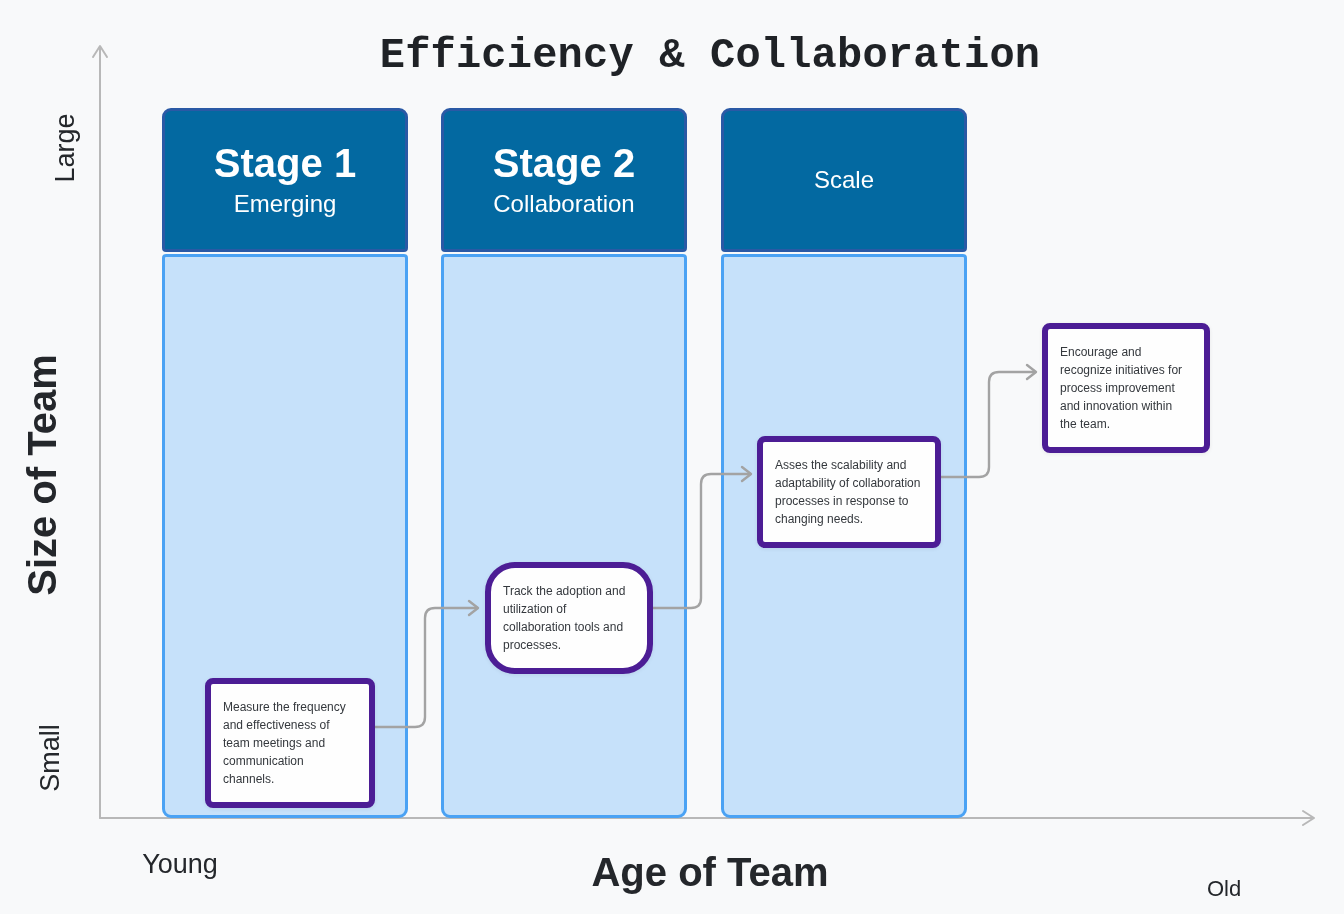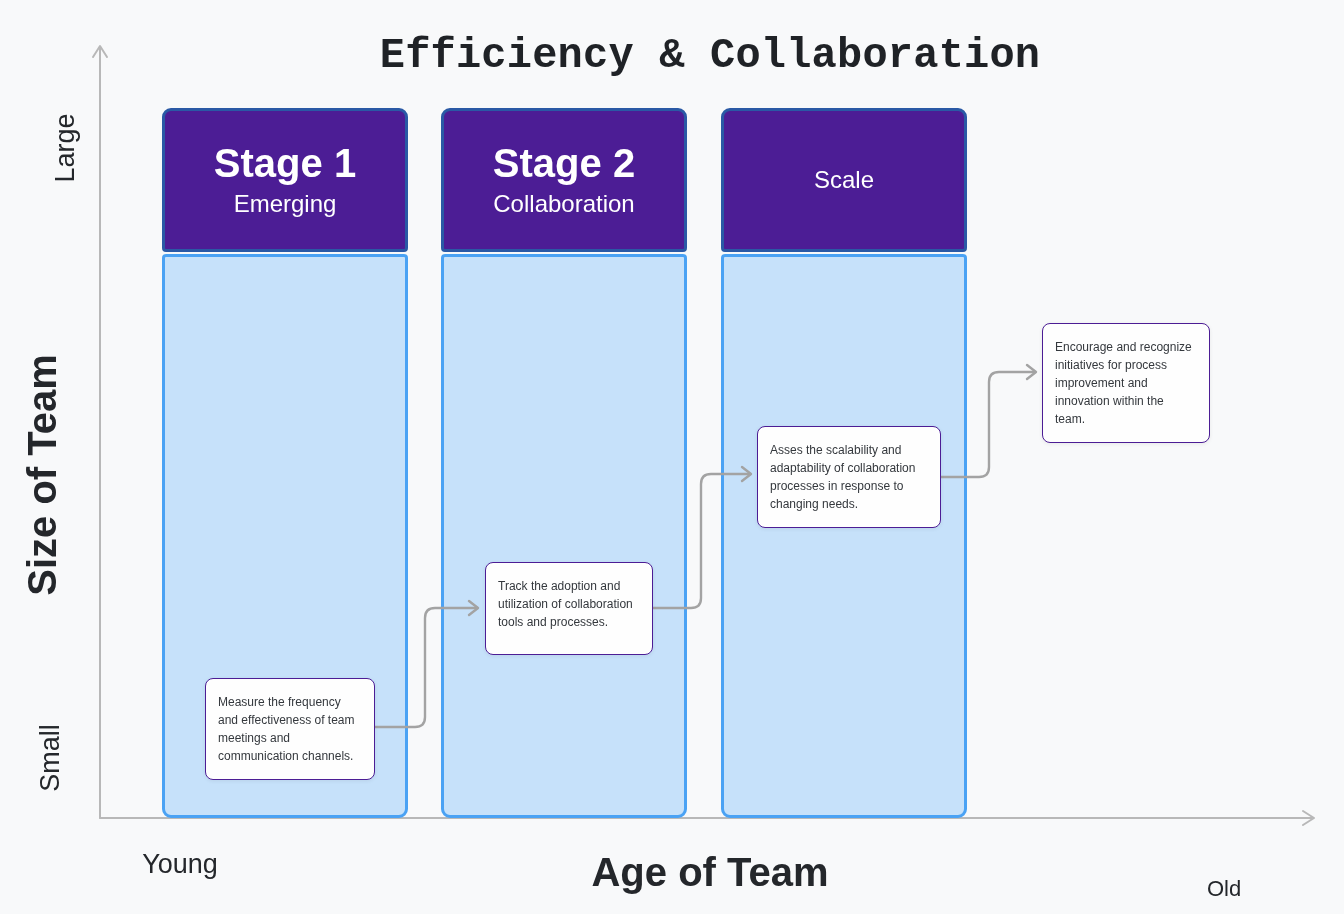--- a/index.html
+++ b/index.html
@@ -13,40 +13,40 @@
   .connector-layer { z-index:2; }
 
   .chart-title {
     position:absolute; left:710px; top:56px; transform:translate(-50%,-50%);
     font-size:42px; font-weight:600; letter-spacing:0.2px; color:#1f2226;
     white-space:nowrap; z-index:1;font-family:Liberation Mono, monospace;
   }
 
   .stage-col { position:absolute; top:108px; width:246px; height:710px; z-index:1; }
   .stage-header {
-    height:144px; background:#4c1d95; border:3px solid #2a59a5;
+    height:144px; background:#0369a1; border:3px solid #2a59a5;
     border-radius:9px 9px 4px 4px; color:#ffffff;
     display:flex; flex-direction:column; align-items:center; justify-content:center; gap:7px;
   }
   .stage-name   { font-size:40px; font-weight:600; line-height:1.05; }
   .stage-sub    { font-size:24px; font-weight:400; line-height:1.1; }
   .stage-body {
     margin-top:2px; height:564px; background:#c6e1fa; border:3px solid #4aa2f4;
     border-radius:4px 4px 9px 9px;
   }
 
   .note {
     position:absolute; z-index:3; background:#fefefe;
-    border:1px solid #4c1d95; border-radius:8px;
+    border:6px solid #4c1d95; border-radius:8px;
     box-shadow:0 1px 4px rgba(0,0,0,0.07);
     padding:14px 12px; font-size:12px; line-height:1.5; color:#34383d;
   }
   .note-1 { left:205px; top:678px; width:170px; min-height:97px; }
-  .note-2 { left:485px; top:562px; width:168px; min-height:93px; }
-  .note-3 { left:757px; top:426px; width:184px; min-height:94px; }
+  .note-2 { left:485px; top:562px; width:168px; min-height:93px;border-radius:30px; }
+  .note-3 { left:757px; top:436px; width:184px; min-height:94px; }
   .note-4 { left:1042px; top:323px; width:168px; min-height:95px; }
 
   .v-label {
     position:absolute; transform:translate(-50%,-50%) rotate(-90deg);
     white-space:nowrap; z-index:1; color:#24272b;
   }
   .y-axis-title { left:42px; top:475px; font-size:40px; font-weight:600; }
   .y-max { left:65px; top:148px; font-size:27px; }
   .y-min { left:50px; top:758px; font-size:27px; }
 

